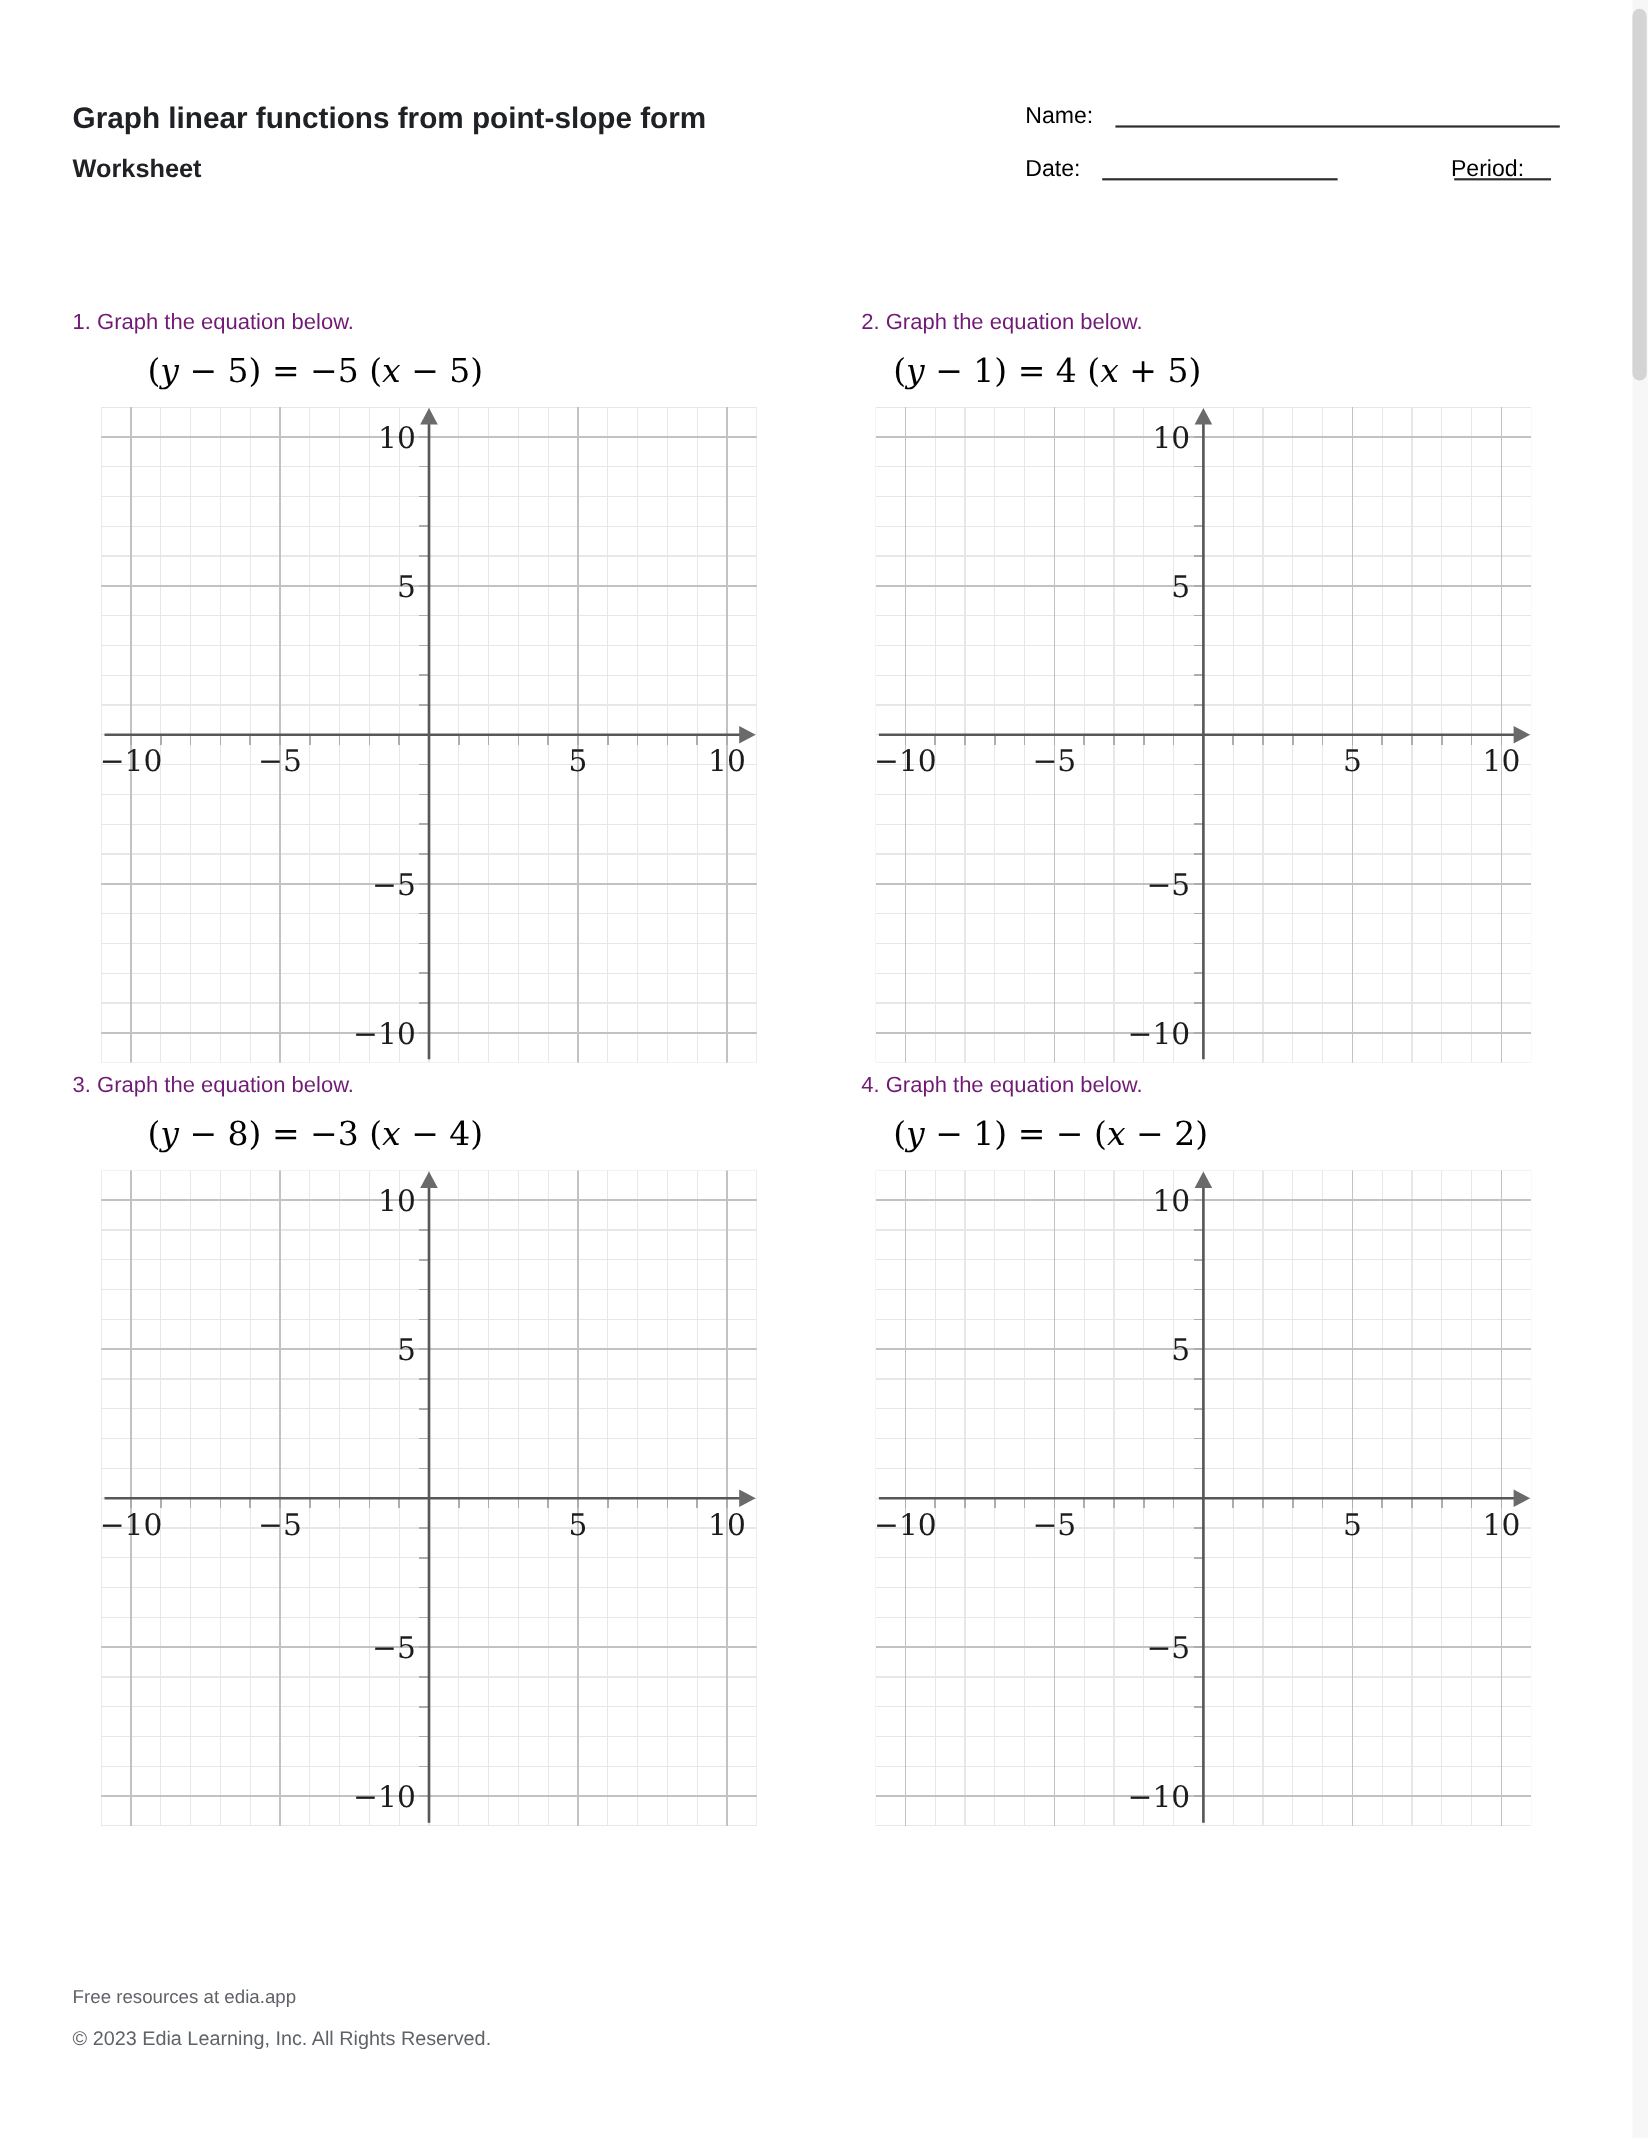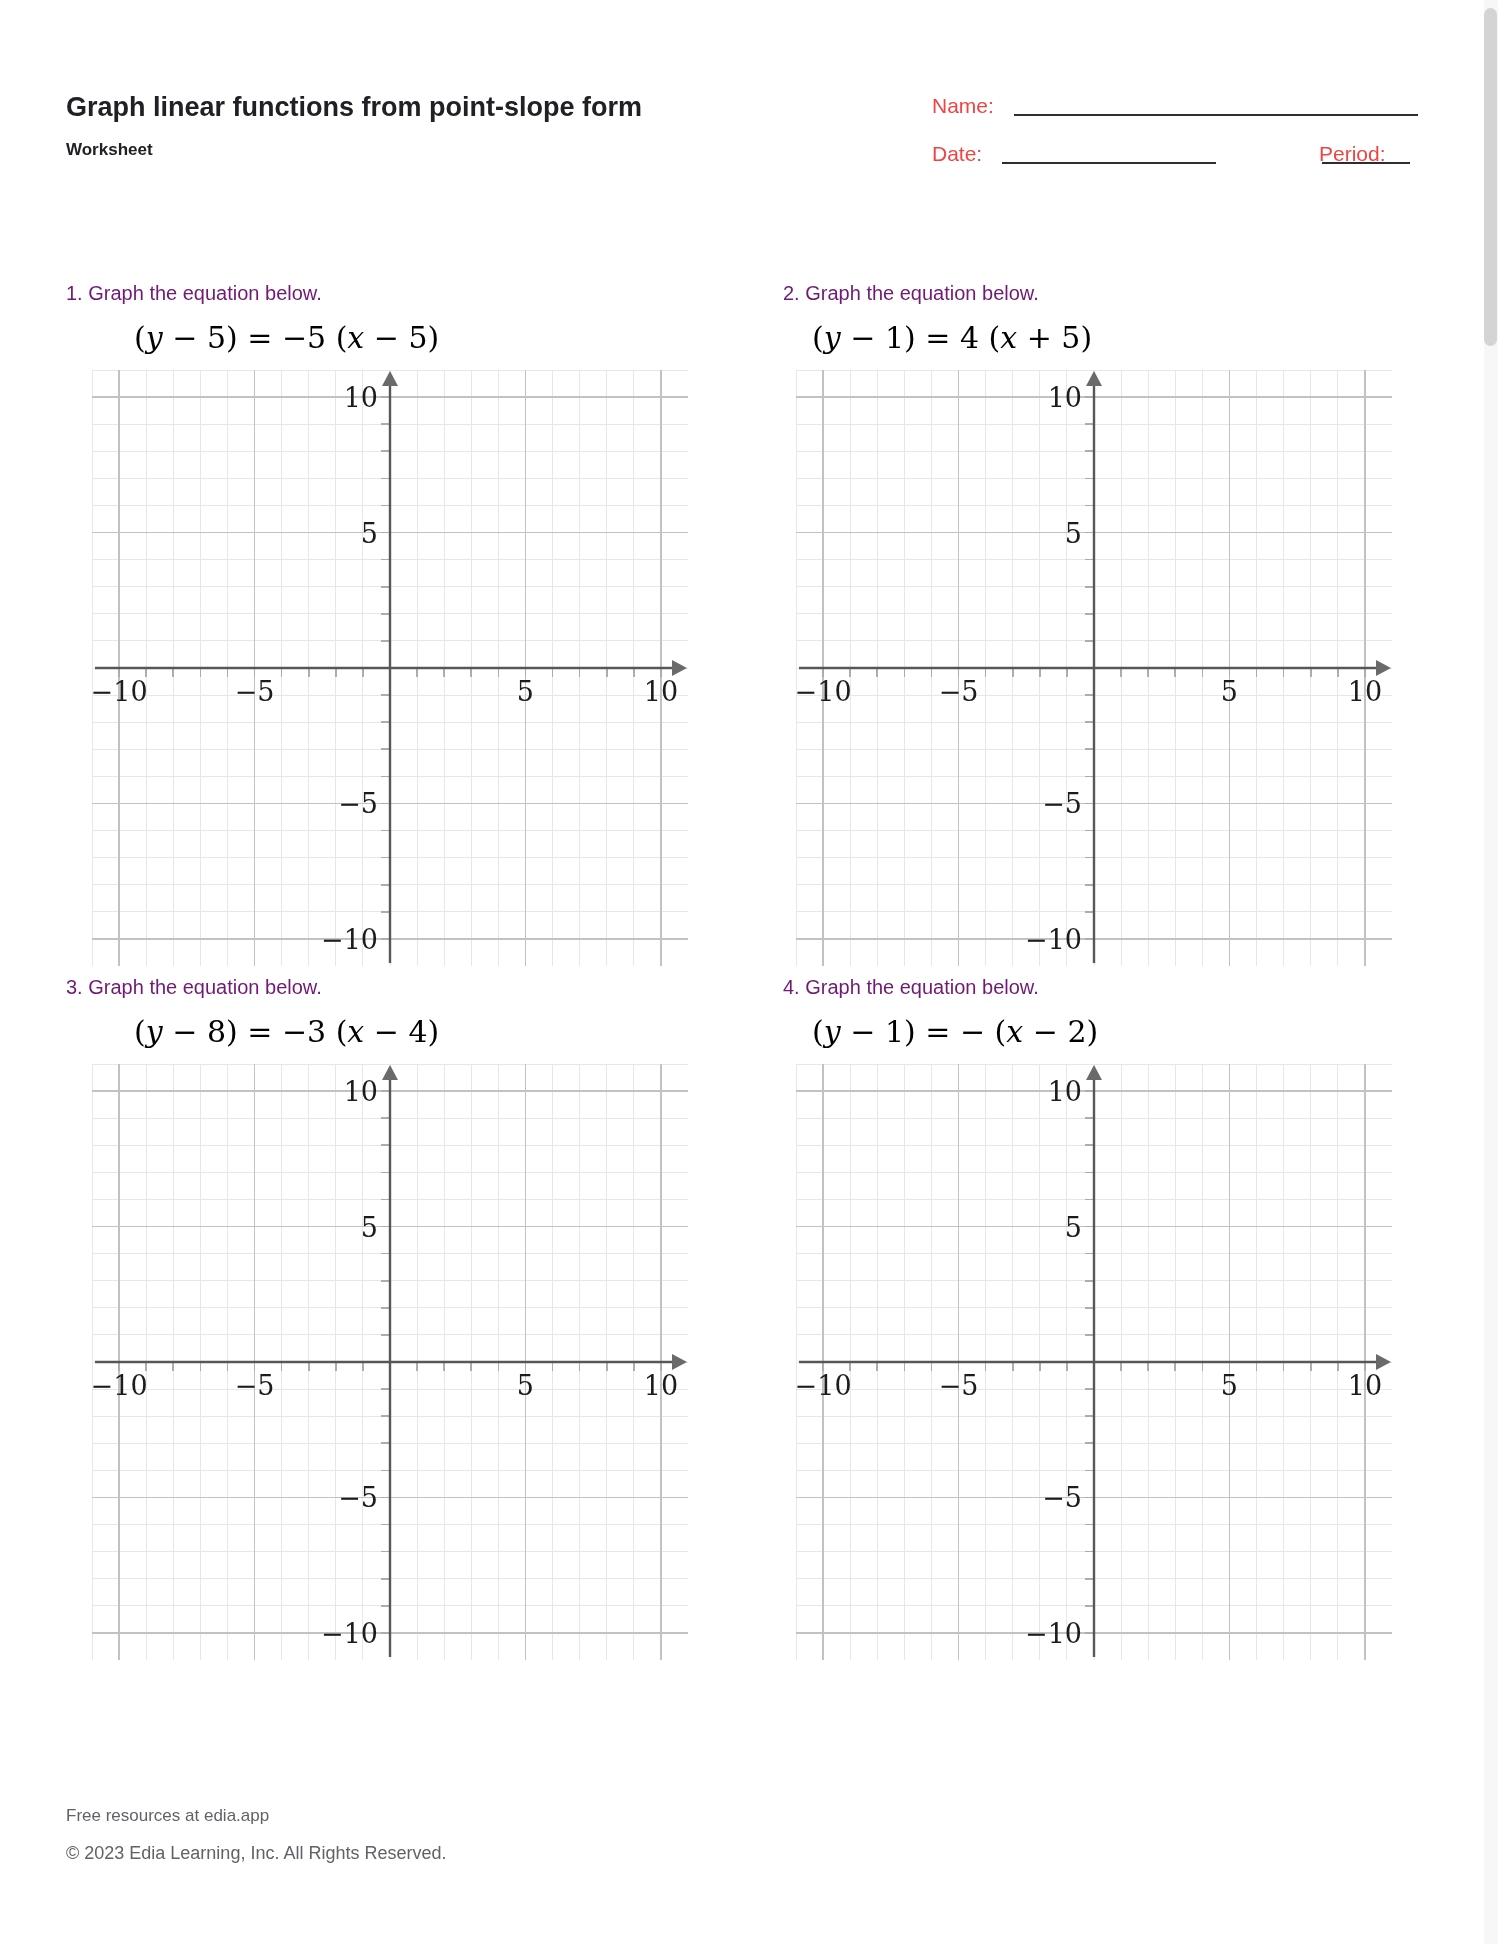--- a/index.html
+++ b/index.html
@@ -1,22 +1,22 @@
 <!DOCTYPE html>
 <html><head>
 <meta charset="utf-8">
 <style>
   html,body{margin:0;padding:0;background:#fff;}
   .page{position:relative;width:1500px;height:1944px;background:#ffffff;overflow:hidden;
         font-family:"Liberation Sans",sans-serif;color:#1f1f1f;}
 
   
   .title-line1{position:absolute;left:66px;top:92px;font-size:27px;font-weight:700;color:#202124;}
-  .title-line2{position:absolute;left:66px;top:140px;font-size:17px;font-weight:700;color:#202124;}
-  .hfield{position:absolute;font-size:21px;color:#ef4444;}
+  .title-line2{position:absolute;left:66px;top:140px;font-size:23px;font-weight:700;color:#202124;}
+  .hfield{position:absolute;font-size:21px;color:#000000;}
   .name-label{left:932px;top:94px;}
   .date-label{left:932px;top:142px;}
   .period-label{left:1271px;top:142px;margin-left:48px;}
   .blank{position:absolute;border-bottom:2px solid #2d2d2d;height:0;}
   .name-blank{left:1014px;top:114px;width:404px;}
   .date-blank{left:1002px;top:162px;width:214px;}
   .period-blank{left:1322px;top:162px;width:88px;}
 
   
   .problem{position:absolute;width:640px;}

